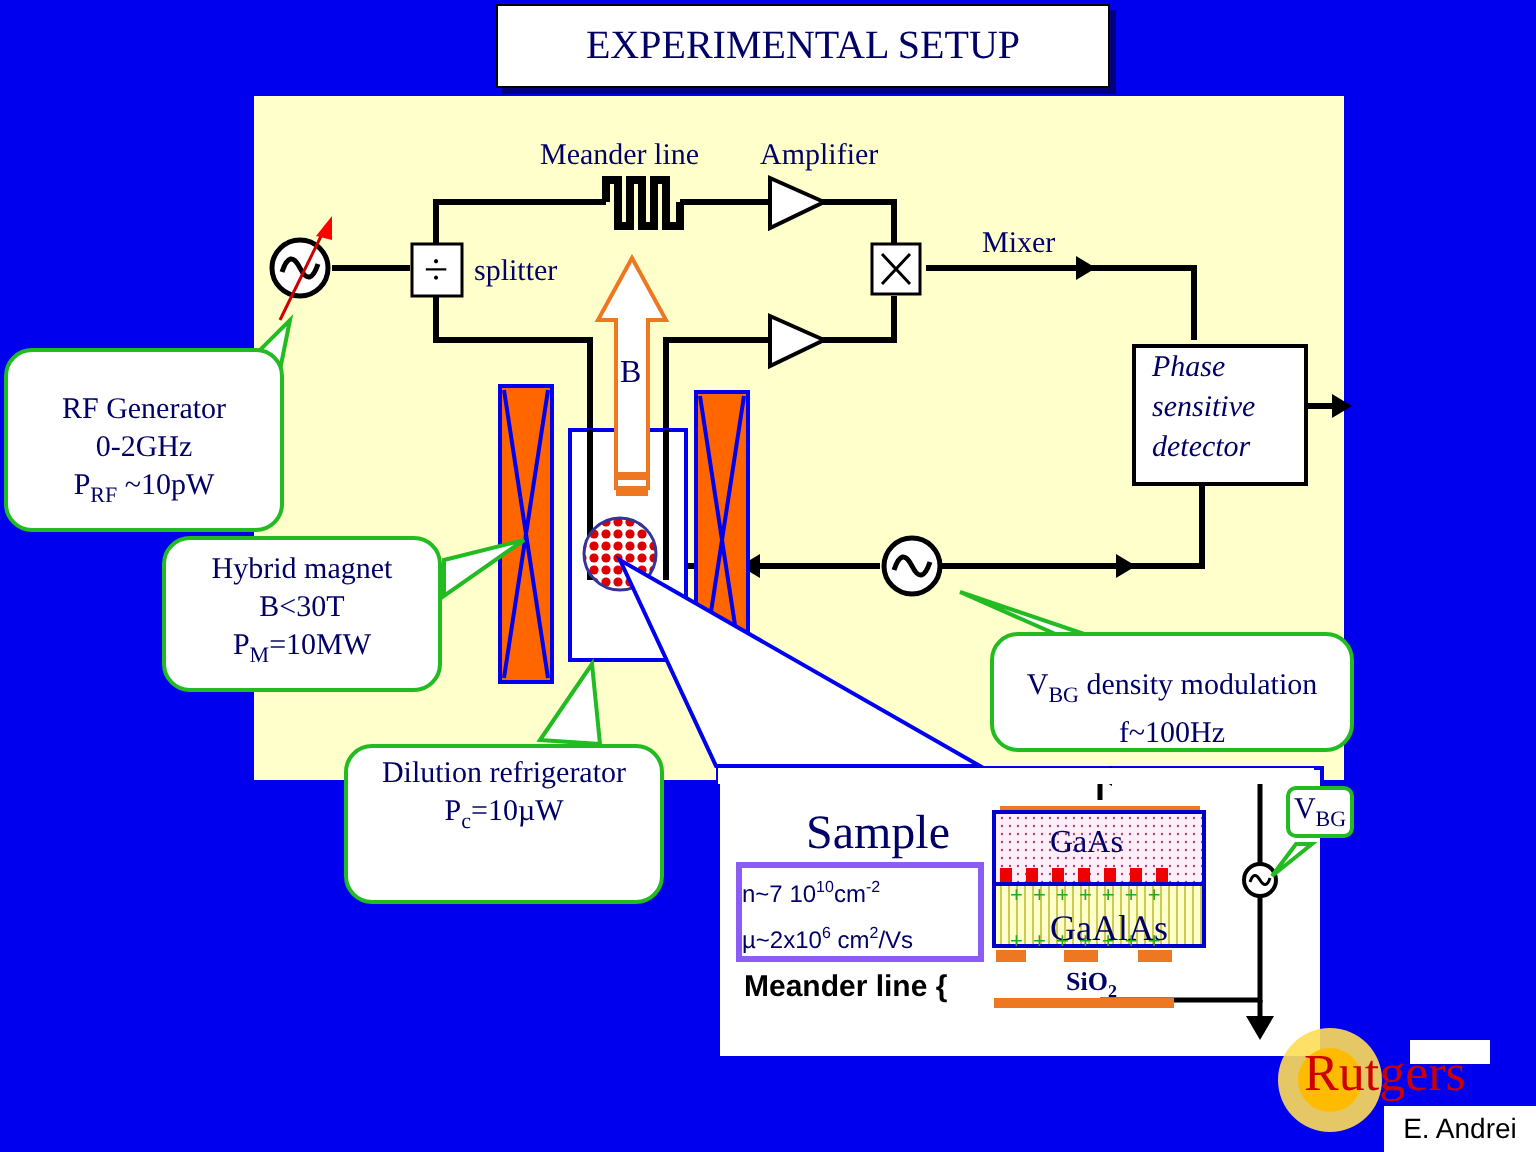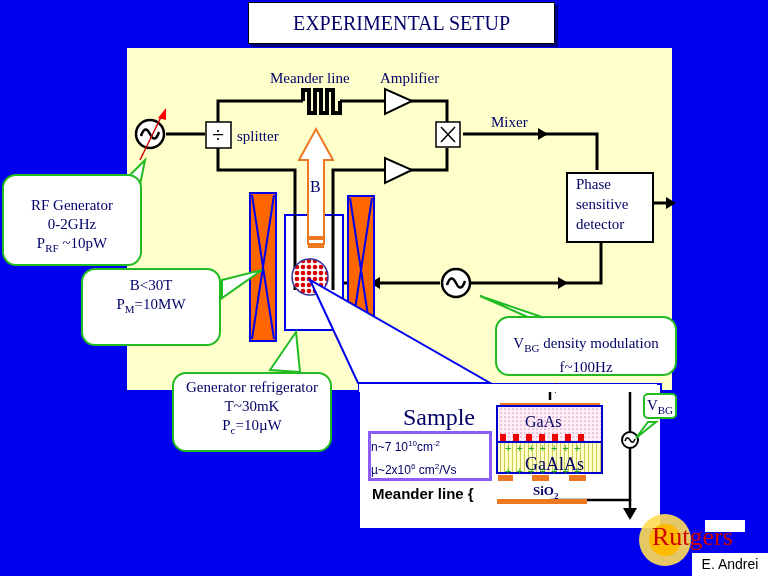--- a/index.html
+++ b/index.html
@@ -145,40 +145,40 @@
     <circle cx="665" cy="540" r="16" fill="#ffbb00"></circle>
   </g>
 </svg>
 
 <div class="lbl" style="left:270px;top:70px;">Meander line</div>
 <div class="lbl" style="left:380px;top:70px;">Amplifier</div>
 <div class="lbl" style="left:475px;top:114px;margin-left:16px;">Mixer</div>
 <div class="lbl" style="left:237px;top:128px;">splitter</div>
 <div class="lbl" style="left:310px;top:178px;font-size:16px;">B</div>
 
-<div class="box" style="left:566px;top:172px;width:76px;height:67px;padding-left:8px;">
+<div class="box" style="left:566px;top:172px;width:76px;height:67px;padding-left:8px;font-style:italic;">
   <div>Phase</div>
   <div>sensitive</div>
   <div>detector</div>
 </div>
 
 <div class="callout" style="left:2px;top:174px;width:136px;height:68px;padding-top:20px;">
   <div>RF Generator</div>
   <div>0-2GHz</div>
   <div><span>P</span><sub>RF</sub><span> ~10pW</span></div>
 </div>
 
 <div class="callout" style="left:81px;top:268px;width:136px;height:68px;padding-top:6px;">
+  <div>Hybrid magnet</div>
   <div>B&lt;30T</div>
   <div><span>P</span><sub>M</sub><span>=10MW</span></div>
 </div>
 
 <div class="callout" style="left:172px;top:372px;width:156px;height:72px;padding-top:4px;">
-  <div>Generator refrigerator</div>
-  <div>T~30mK</div>
+  <div>Dilution refrigerator</div>
   <div><span>P</span><sub>c</sub><span>=10µW</span></div>
 </div>
 
 <div class="callout" style="left:495px;top:316px;width:178px;height:40px;padding-top:16px;">
   <div><span>V</span><sub>BG</sub><span> density modulation</span></div>
   <div>f~100Hz</div>
 </div>
 
 <div class="callout" style="left:643px;top:393px;width:30px;height:22px;border-radius:5px;line-height:20px;">
   <span>V</span><sub>BG</sub>

